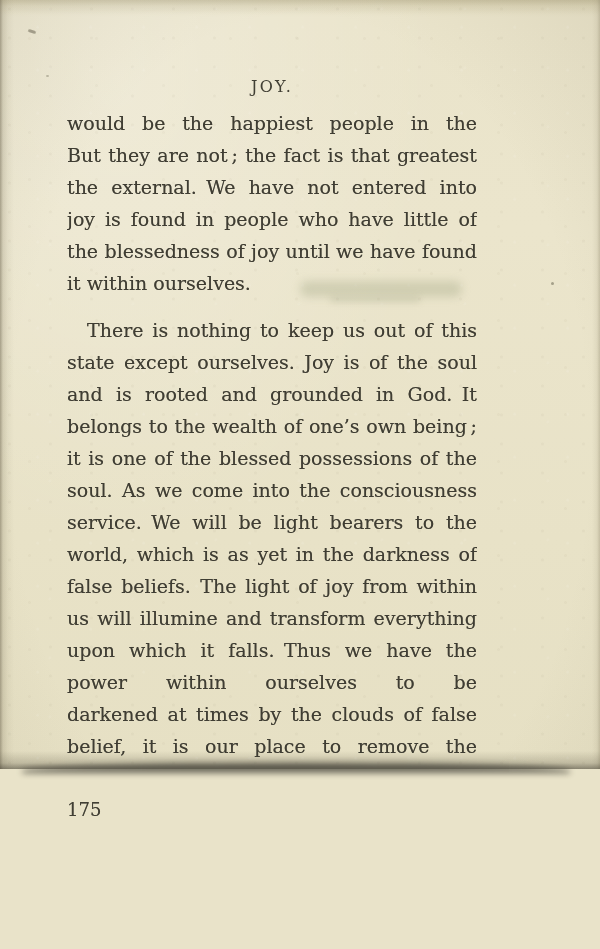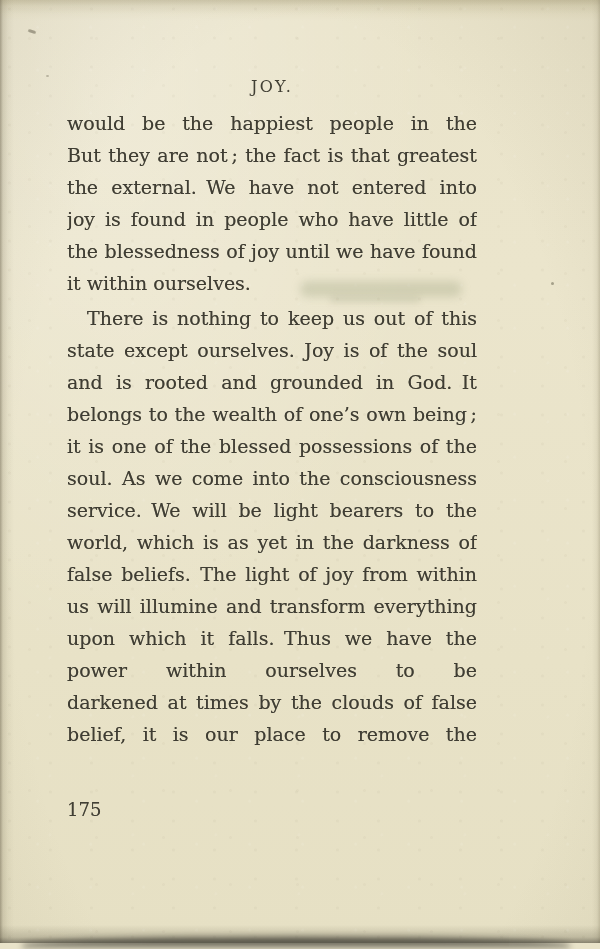--- a/index.html
+++ b/index.html
@@ -8,21 +8,21 @@
     width: 600px;
     height: 949px;
     overflow: hidden;
     background: #e9e3c9;
     font-family: "DejaVu Serif", "Liberation Serif", serif;
   }
 
   .page {
     position: relative;
     width: 600px;
-    height: 943px;
+    height: 769px;
     color: #3f3d33;
     background:
       radial-gradient(ellipse at 20% 10%, rgba(255,255,255,0.22), rgba(255,255,255,0) 48%),
       radial-gradient(ellipse at 50% 58%, rgba(0,0,0,0) 68%, rgba(125,115,85,0.10) 100%),
       linear-gradient(180deg, #ddd6b8 0%, #eae4cb 2.2%, #ebe5cc 30%, #e8e2c7 70%, #e6e0c4 100%);
   }
 
   
   .texture {
     position: absolute;
@@ -127,21 +127,21 @@
     position: absolute;
     left: 67px;
     top: 107px;
     width: 410px;
     font-size: 19px;
     color: #3f3d33;
     text-shadow: 0 0 0.5px rgba(62,60,50,0.55);
   }
 
   .para { margin: 0; padding: 0; }
-  .para + .para { margin-top: 3px; }
+  .para + .para { margin-top: 15px; }
 
   .line {
     height: 32px;
     line-height: 32px;
     text-align: justify;
     text-align-last: justify;
     overflow: hidden;
     white-space: normal;
   }
   .line.short {

